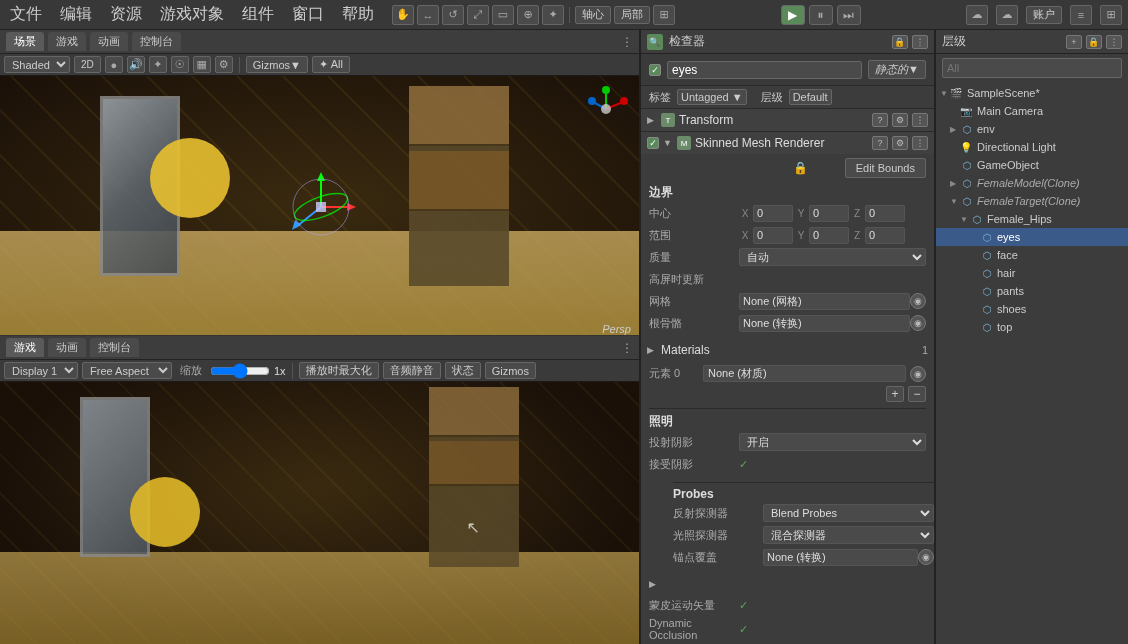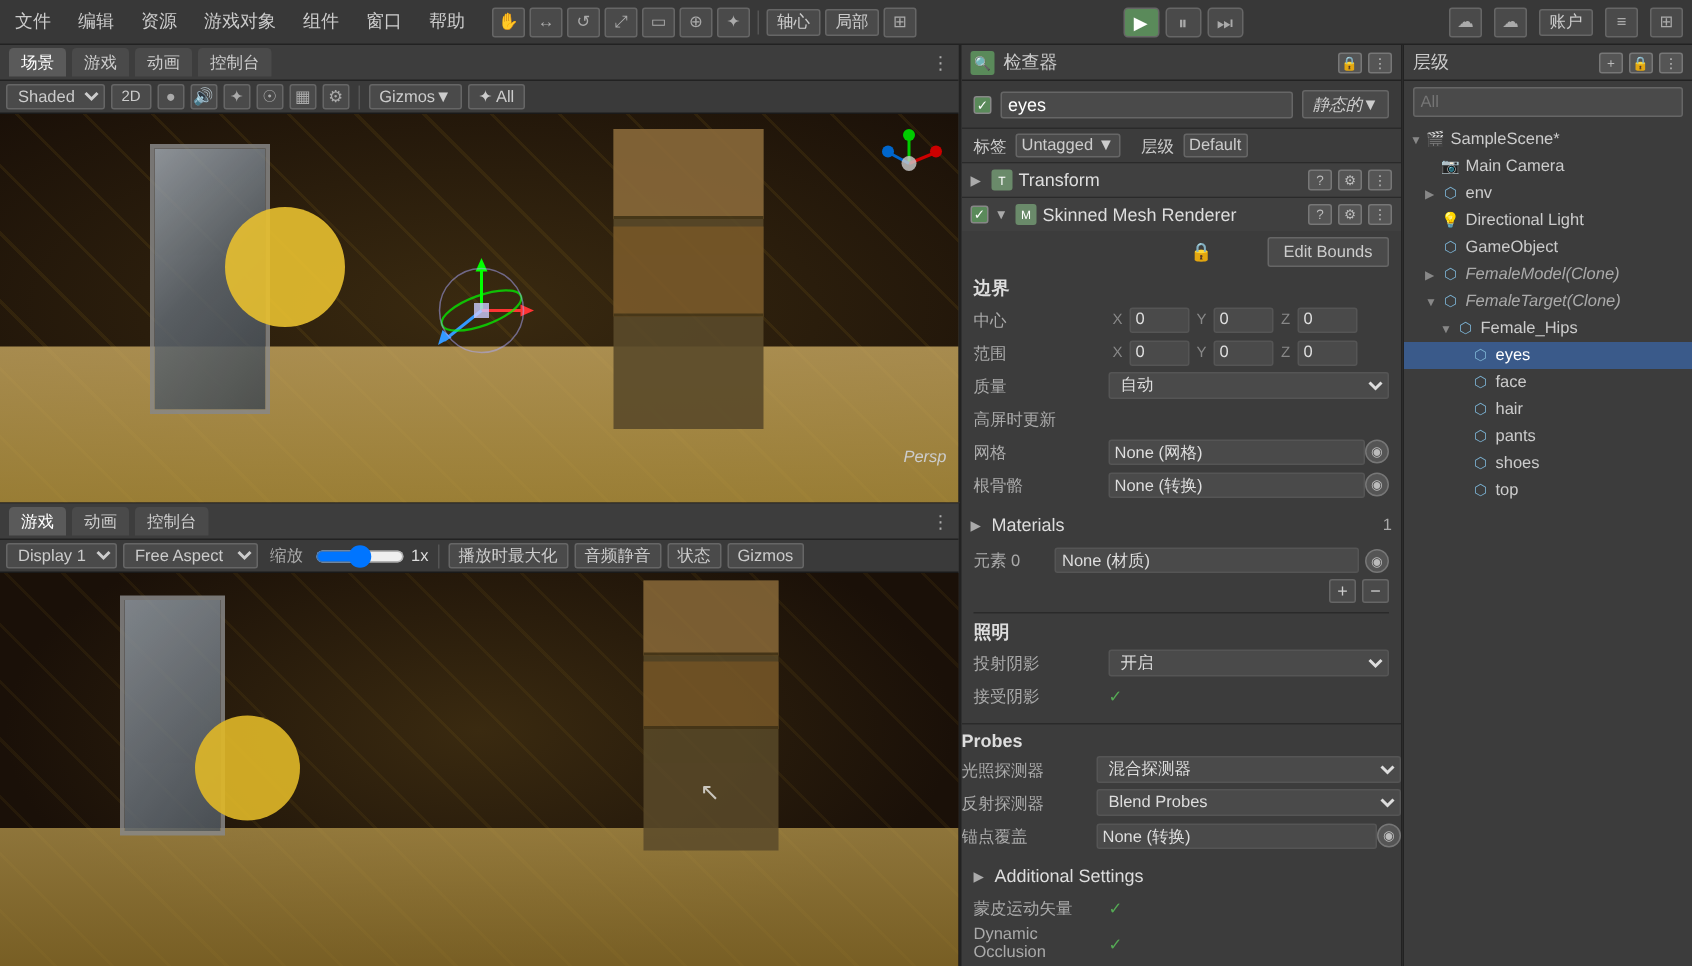--- a/index.html
+++ b/index.html
@@ -22,21 +22,21 @@
       display: flex;
       align-items: center;
       padding: 0 6px;
       gap: 6px;
       border-bottom: 1px solid #222;
       flex-shrink: 0;
     }
     .toolbar-menu {
       display: flex;
       gap: 10px;
-      font-size: 12px;
+      font-size: 16px;
       color: #ccc;
     }
     .toolbar-menu span {
       cursor: pointer;
       padding: 2px 4px;
     }
     .toolbar-spacer { flex: 1; }
     .toolbar-center {
       display: flex;
       align-items: center;
@@ -175,21 +175,21 @@
       bottom: 45%;
       left: 150px;
       width: 80px;
       height: 80px;
       border-radius: 50%;
       background: #e8c030;
       opacity: 0.9;
     }
     .persp-text {
       position: absolute;
-      bottom: 24px;
+      bottom: 0;
       right: 8px;
       color: #ccc;
       font-size: 11px;
       font-style: italic;
     }
 
     
     .game-view {
       height: 310px;
       display: flex;
@@ -957,45 +957,44 @@
           <select class="select-dropdown">
             <option>开启</option>
           </select>
         </div>
         <div class="prop-row">
           <span class="prop-label">接受阴影</span>
           <span class="check-mark">✓</span>
         </div>
       </div>
 
-      <div style="padding: 0 0 4px;">
+      <div style="padding: 0 0 4px; margin-left: 32px;">
         <div class="sub-section-label">Probes</div>
+        <div class="prop-row">
+          <span class="prop-label">反射探测器</span>
+          <select class="select-dropdown">
+            <option>Blend Probes</option>
+          </select>
+        </div>
         <div class="prop-row">
           <span class="prop-label">光照探测器</span>
           <select class="select-dropdown">
             <option>混合探测器</option>
           </select>
         </div>
         <div class="prop-row">
-          <span class="prop-label">反射探测器</span>
-          <select class="select-dropdown">
-            <option>Blend Probes</option>
-          </select>
-        </div>
-        <div class="prop-row">
           <span class="prop-label">锚点覆盖</span>
           <input class="prop-input-wide" type="text" value="None (转换)" style="">
           <div class="circle-btn">◉</div>
         </div>
       </div>
 
       <div style="padding: 0 8px 4px;">
         <div class="component-header" style="background:#3c3c3c;padding:0;">
           <span class="expand-arrow">▶</span>
-          <span class="component-title">Additional Settings</span>
         </div>
         <div class="prop-row">
           <span class="prop-label">蒙皮运动矢量</span>
           <span class="check-mark">✓</span>
         </div>
         <div class="prop-row">
           <span class="prop-label">Dynamic Occlusion</span>
           <span class="check-mark">✓</span>
         </div>
       </div>

